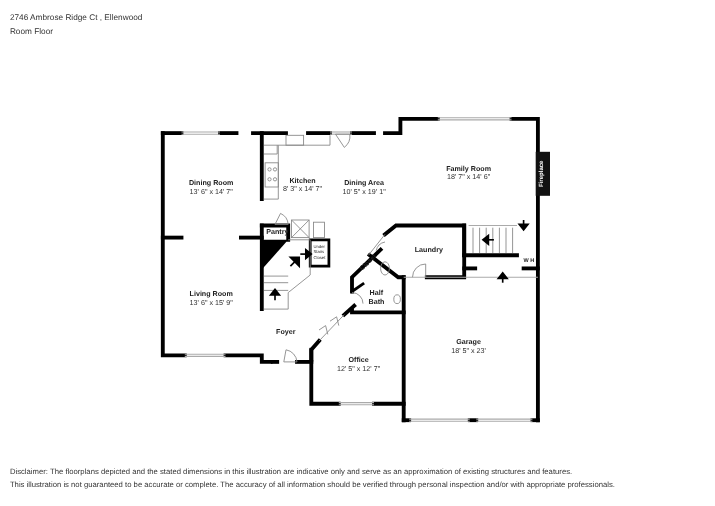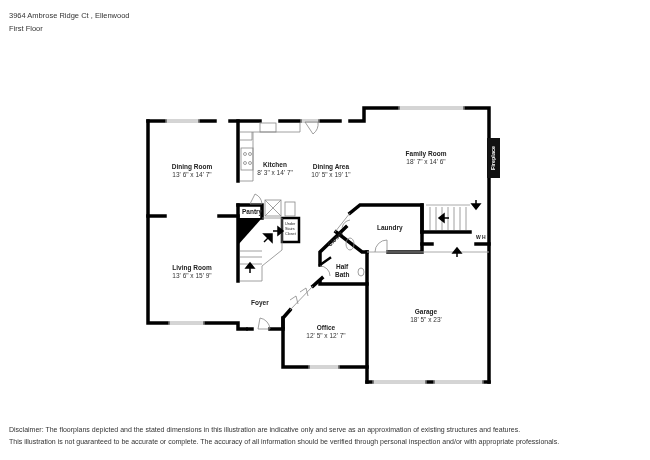--- a/index.html
+++ b/index.html
@@ -14,22 +14,22 @@
   .small-label { position: absolute; font-size: 6.5px; font-weight: bold; color: #222; white-space: nowrap; }
   .fireplace { position: absolute; left: 487px; top: 138px; width: 13px; height: 40px; background: #111; color: #fff; font-size: 5.5px; font-weight: bold; display: flex; align-items: center; justify-content: center; }
   .fireplace span { transform: rotate(-90deg); white-space: nowrap; }
   .disclaimer { position: absolute; left: 9px; font-size: 7px; color: #333; white-space: nowrap; }
   .disclaimer.d1 { top: 426px; }
   .disclaimer.d2 { top: 438px; }
 </style>
 </head>
 <body>
 
-<div class="hdr l1">3964 Ambrose Ridge Ct , Ellenwood</div>
-<div class="hdr l2">First Floor</div>
+<div class="hdr l1">2746 Ambrose Ridge Ct , Ellenwood</div>
+<div class="hdr l2">Room Floor</div>
 
 <svg class="plan" width="650" height="460" viewBox="0 0 650 460" xmlns="http://www.w3.org/2000/svg">
   <g fill="none" stroke="#000" stroke-width="3.5" stroke-linecap="square">
 
     <path d="M148 121 L148 323 L168 323"></path>
     <path d="M205 323 L238 323 L238 329 L246 329"></path>
     <path d="M148 121 L165 121"></path>
     <path d="M200 121 L215 121"></path>
     <path d="M230 121 L260 121"></path>
 

